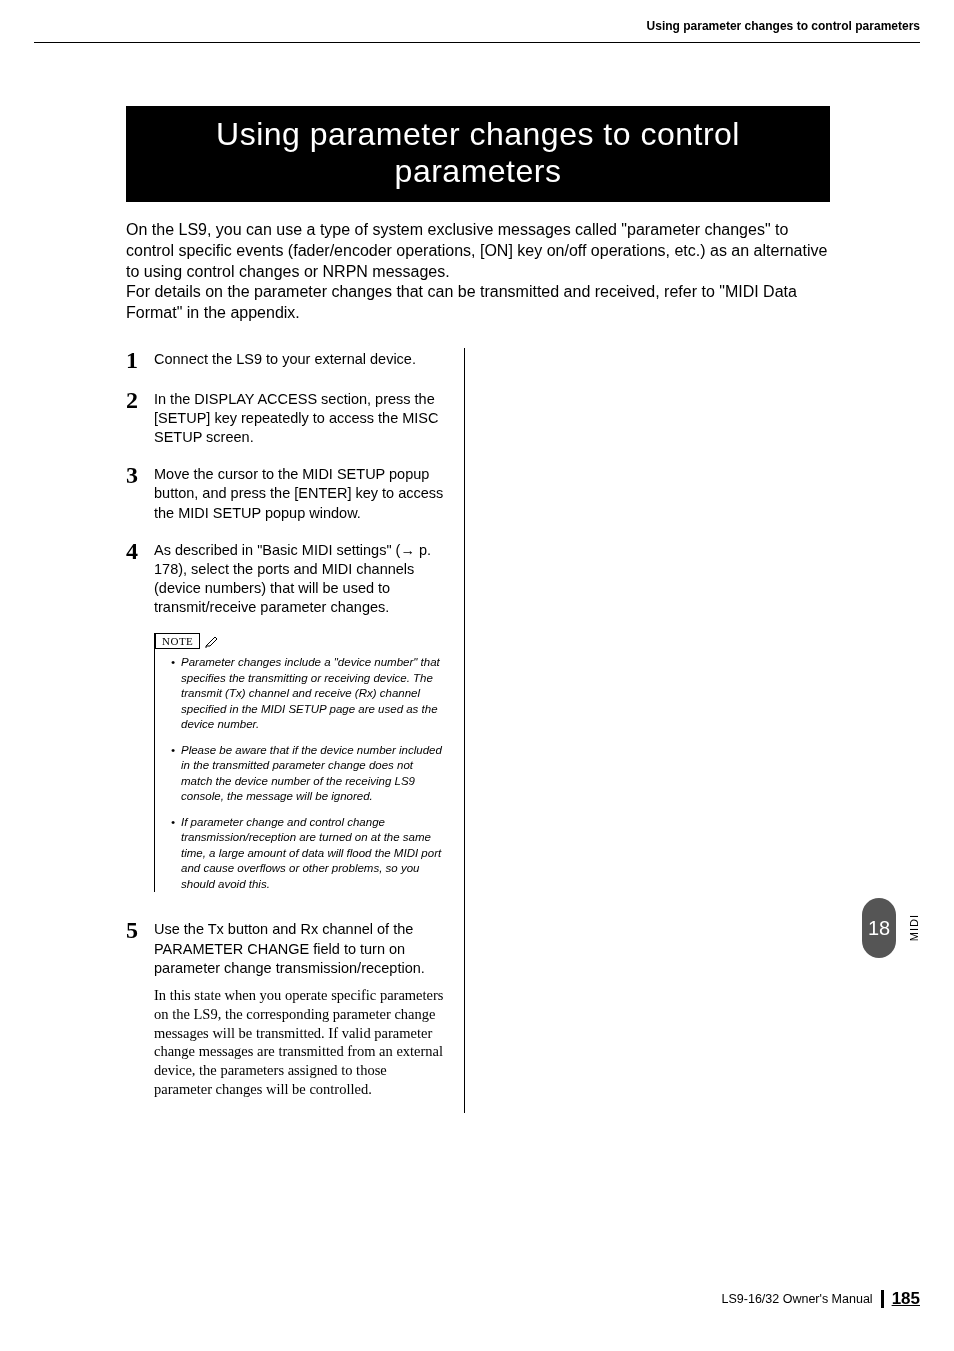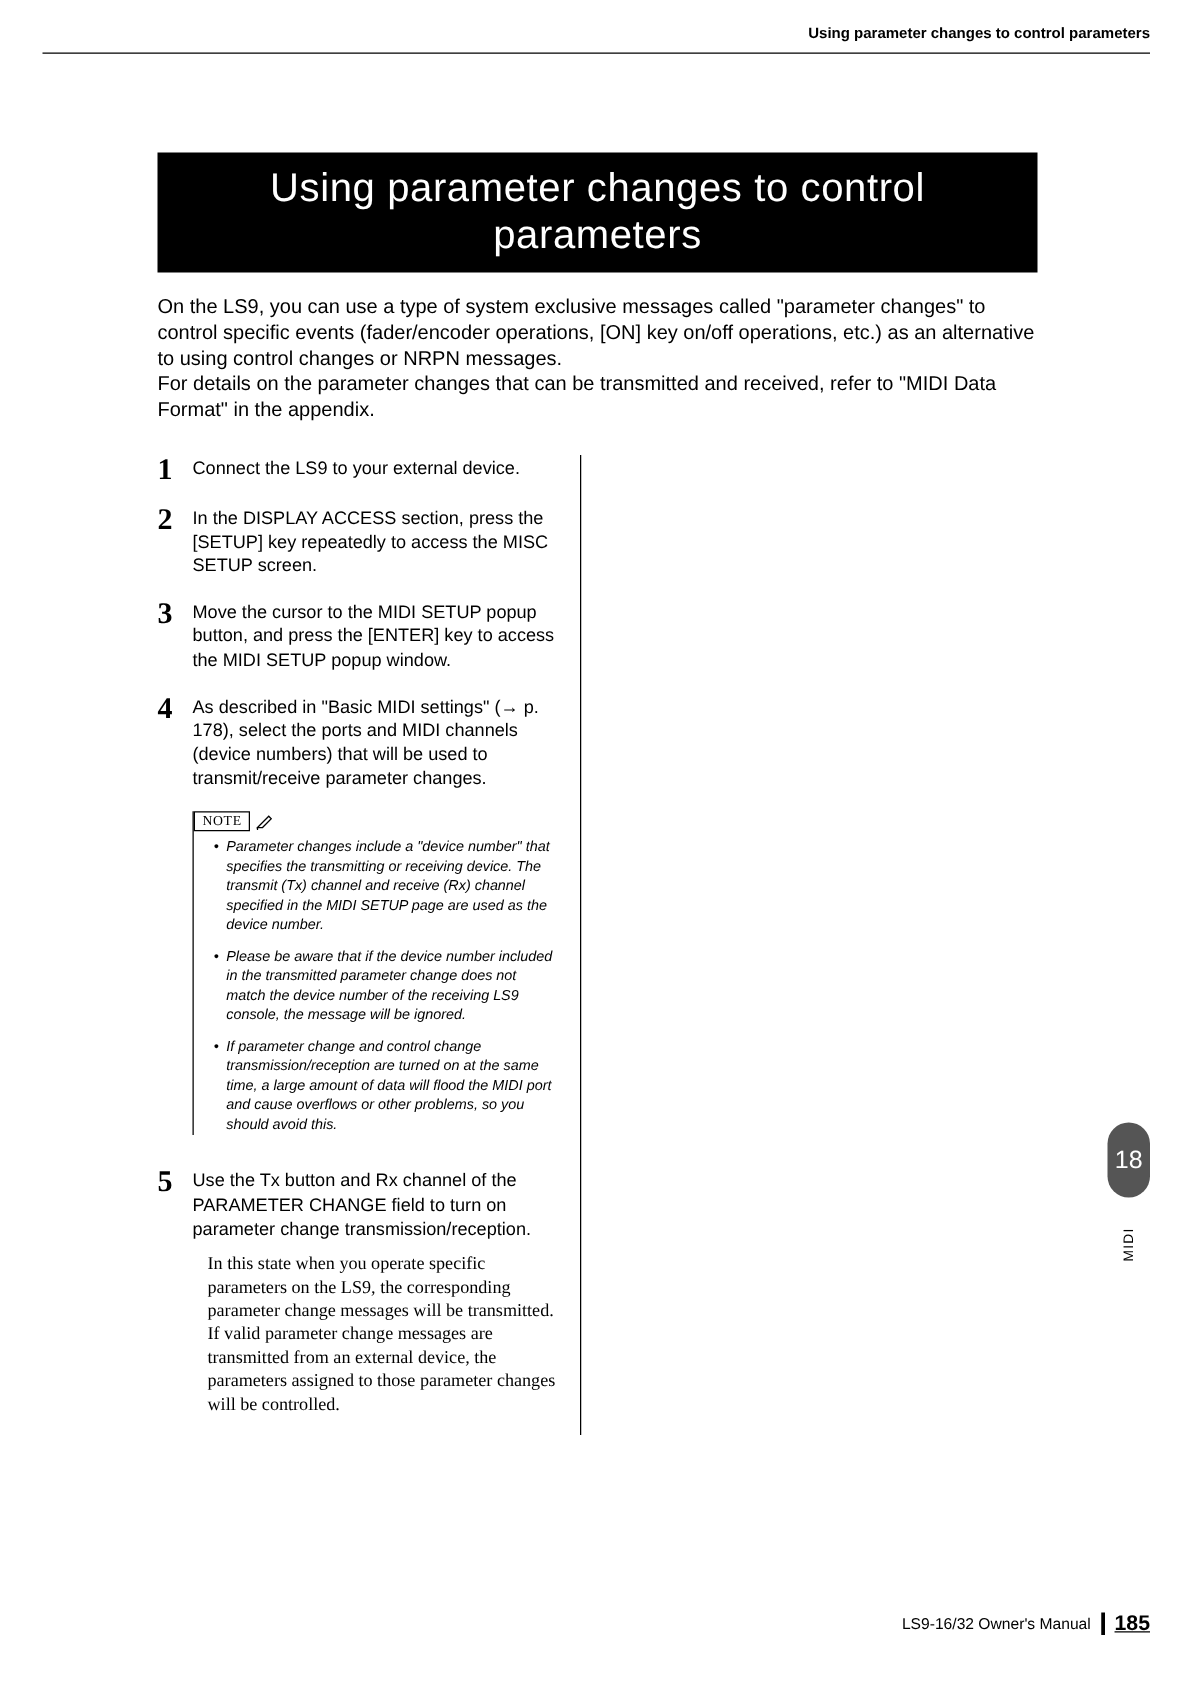--- a/index.html
+++ b/index.html
@@ -10,21 +10,21 @@
     position: relative;
     font-family: Arial, Helvetica, sans-serif;
     color: #000;
   }
   .page {
     position: absolute;
     top: 42px;
     left: 34px;
     right: 34px;
     border-top: 1.5px solid #000;
-    padding-top: 17px;
+    padding-top: 1px;
   }
   .running-head {
     position: absolute;
     top: -24px;
     right: 0;
     font-size: 12px;
     font-weight: bold;
   }
   .content-wrap {
     padding: 62px 90px 0 92px;
@@ -71,21 +71,21 @@
   .step .txt {
     font-size: 14.5px;
     line-height: 1.32;
     padding-top: 2px;
   }
   .step .txt.bold { font-weight: normal; }
   .step-body {
     font-family: "Times New Roman", serif;
     font-size: 14.5px;
     line-height: 1.3;
-    margin-left: 40px;
+    margin-left: 28px;
     margin-top: -8px;
     margin-bottom: 14px;
   }
   .note-box {
     margin-left: 28px;
     margin-top: 6px;
     margin-bottom: 26px;
     border-left: 1px solid #000;
     padding-left: 10px;
     position: relative;
@@ -118,23 +118,23 @@
     content: "•";
     position: absolute;
     left: 0;
     top: 0;
   }
   .side-tab {
     position: absolute;
     right: 34px;
     top: 898px;
     display: flex;
-    flex-direction: column;
-    align-items: center;
-    gap: 24px;
+    flex-direction: row;
+    align-items: center;
+    gap: 12px;
   }
   .tab-pill {
     background: #555;
     color: #fff;
     width: 34px;
     height: 60px;
     border-radius: 17px;
     display: flex;
     align-items: center;
     justify-content: center;

